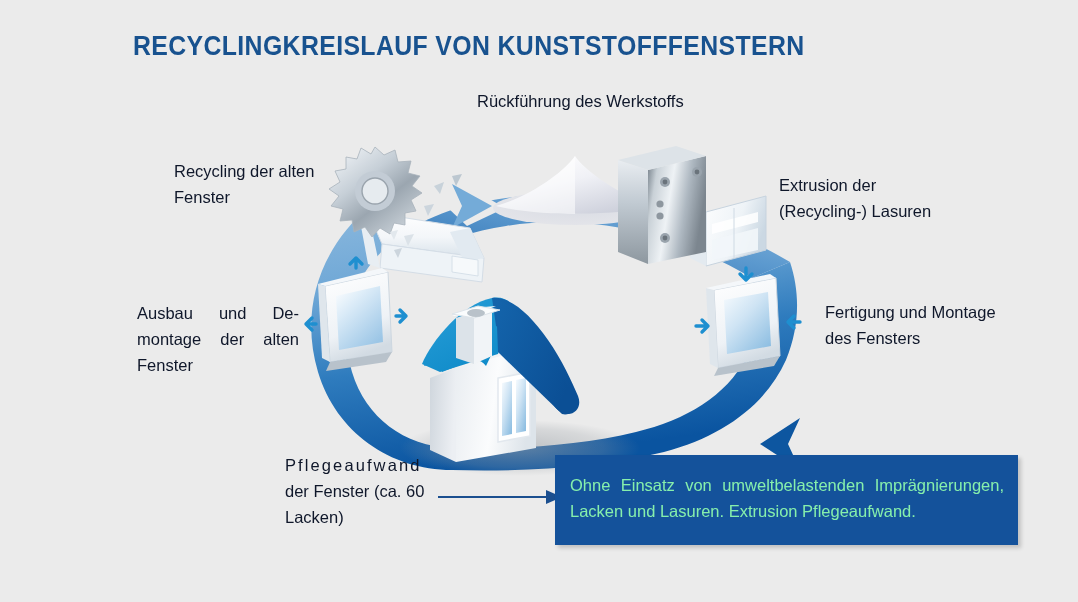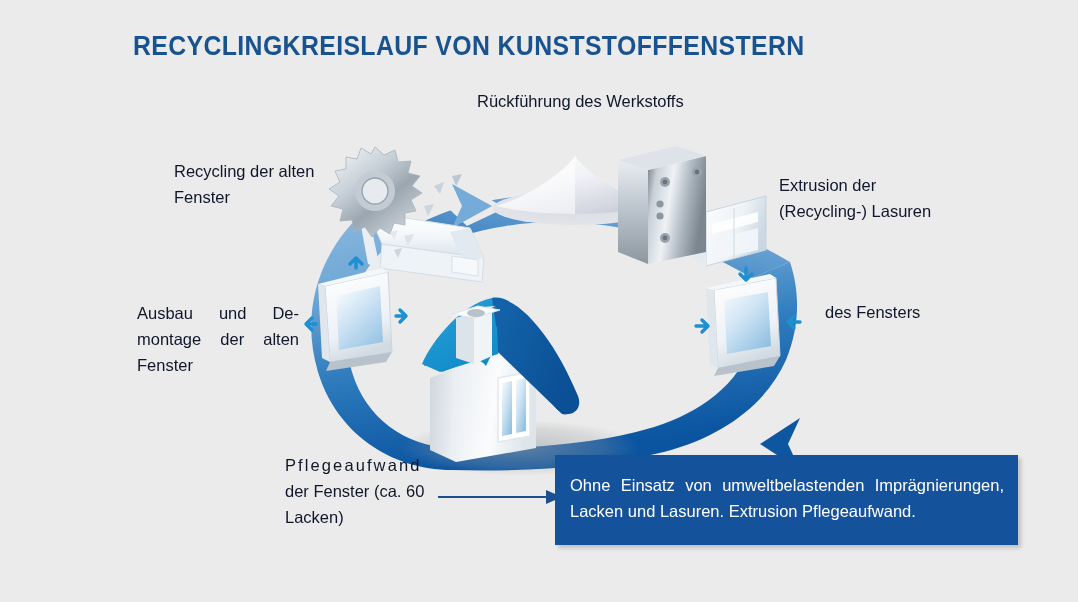--- a/index.html
+++ b/index.html
@@ -81,21 +81,21 @@
     width: 463px;
     height: 90px;
     background: #14529b;
     box-shadow: 3px 3px 4px rgba(0,0,0,0.18);
   }
   #callout .txt {
     position: absolute;
     left: 15px;
     top: 17px;
     width: 434px;
-    color: #ffffff;
+    color: #86efac;
     font-size: 16.5px;
     line-height: 26px;
   }
   #callout .txt .ln { display: block; }
   #callout .txt .ln.j { text-align: justify; text-align-last: justify; }
 </style>
 </head>
 <body>
 
 <div id="stage">
@@ -378,20 +378,21 @@
     <span class="ln">der Fenster (ca. 60</span>
     <span class="ln">Lacken)</span>
   </div>
 
   <div class="label" id="lbl-extrusion">
     <span class="ln">Extrusion der</span>
     <span class="ln">(Recycling-) Lasuren</span>
   </div>
 
   <div class="label" id="lbl-fertigung">
+    <span class="ln">Fertigung und Montage</span>
     <span class="ln">des Fensters</span>
   </div>
 
   <div id="callout">
     <div class="txt">
       <span class="ln j">Ohne Einsatz von umweltbelastenden Imprägnierungen,</span>
       <span class="ln">Lacken und Lasuren. Extrusion Pflegeaufwand.</span>
     </div>
   </div>
 

